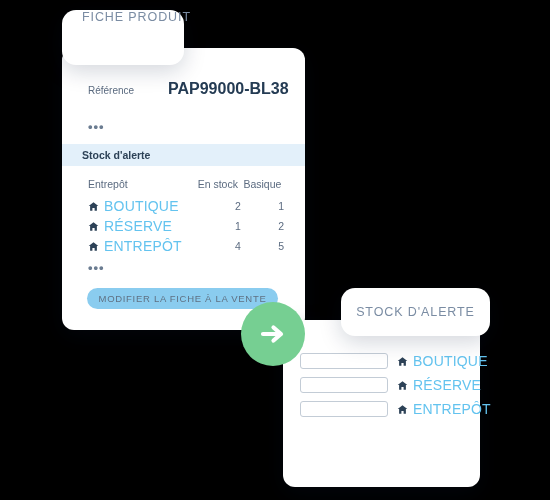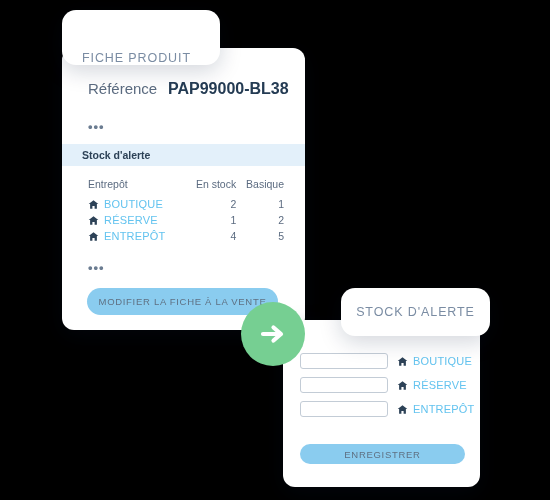--- a/index.html
+++ b/index.html
@@ -34,26 +34,26 @@
     left: 62px;
     top: 48px;
     width: 243px;
     height: 282px;
     border-radius: 12px;
   }
 
   #product-header-card {
     left: 62px;
     top: 10px;
-    width: 158px;
+    width: 122px;
     height: 55px;
     border-radius: 14px;
     z-index: 4;
     display: flex;
-    align-items: flex-end;
+    align-items: flex-start;
   }
   #product-header-card .card-title {
     margin-left: 20px;
     font-size: 12.5px;
     letter-spacing: 0.9px;
     color: #7a8ca3;
     font-weight: 400;
     white-space: nowrap;
   }
 
@@ -64,21 +64,21 @@
     width: 200px;
   }
   .prod-row {
     display: flex;
     align-items: baseline;
     margin-bottom: 6px;
   }
   .prod-label {
     width: 80px;
     flex: none;
-    font-size: 15px;
+    font-size: 10px;
     color: #5b6b80;
     font-weight: 400;
     white-space: nowrap;
   }
   .prod-value {
     font-size: 16px;
     color: #243b53;
     font-weight: 700;
     white-space: nowrap;
   }
@@ -125,42 +125,42 @@
     left: 26px;
     top: 130px;
     width: 196px;
     border-collapse: collapse;
   }
   #stock-table th {
     font-weight: 400;
     font-size: 10.5px;
     color: #5b6b80;
     padding: 0 0 6px 0;
-    text-align: right;
+    text-align: center;
     white-space: nowrap;
   }
   #stock-table th.col-wh { text-align: left; }
   #stock-table td {
     font-size: 10.5px;
     padding: 2px 0;
     text-align: right;
     color: #5b6b80;
     white-space: nowrap;
   }
   #stock-table td.col-wh {
     text-align: left;
     color: #63c3ef;
   }
   .wh-cell {
     display: flex;
     align-items: center;
     gap: 5px;
   }
   .wh-name {
-    font-size: 11px;
+    font-size: 14px;
     color: #63c3ef;
     letter-spacing: 0.2px;
     white-space: nowrap;
   }
   .home-icon {
     width: 11px;
     height: 11px;
     display: inline-block;
     flex: none;
   }
@@ -182,21 +182,21 @@
   .pill span {
     font-size: 9.5px;
     letter-spacing: 0.7px;
     color: #5f7183;
     white-space: nowrap;
   }
   #modify-button {
     left: 25px;
     top: 240px;
     width: 191px;
-    height: 27px;
+    height: 21px;
   }
 
   
   #arrow-badge {
     position: absolute;
     left: 241px;
     top: 302px;
     width: 64px;
     height: 64px;
     border-radius: 50%;
@@ -391,22 +391,19 @@
           <span class="home-icon">
             <svg viewBox="0 0 24 24" width="11" height="11" fill="#2d4257">
               <path d="M12 2.6 1.5 11.1h3.1V21h5.0v-5.6h4.8V21h5.0v-9.9h3.1z"></path>
             </svg>
           </span>
           <span class="wh-name">ENTREPÔT</span>
         </span>
       </div>
     </div>
 
-    <button class="pill" id="save-button">
-      <span>ENREGISTRER</span>
-    </button>
   </div>
 
   <div class="card" id="alert-header-card">
     <div class="card-title">STOCK D'ALERTE</div>
   </div>
 
 </div>
 
 </body></html>

